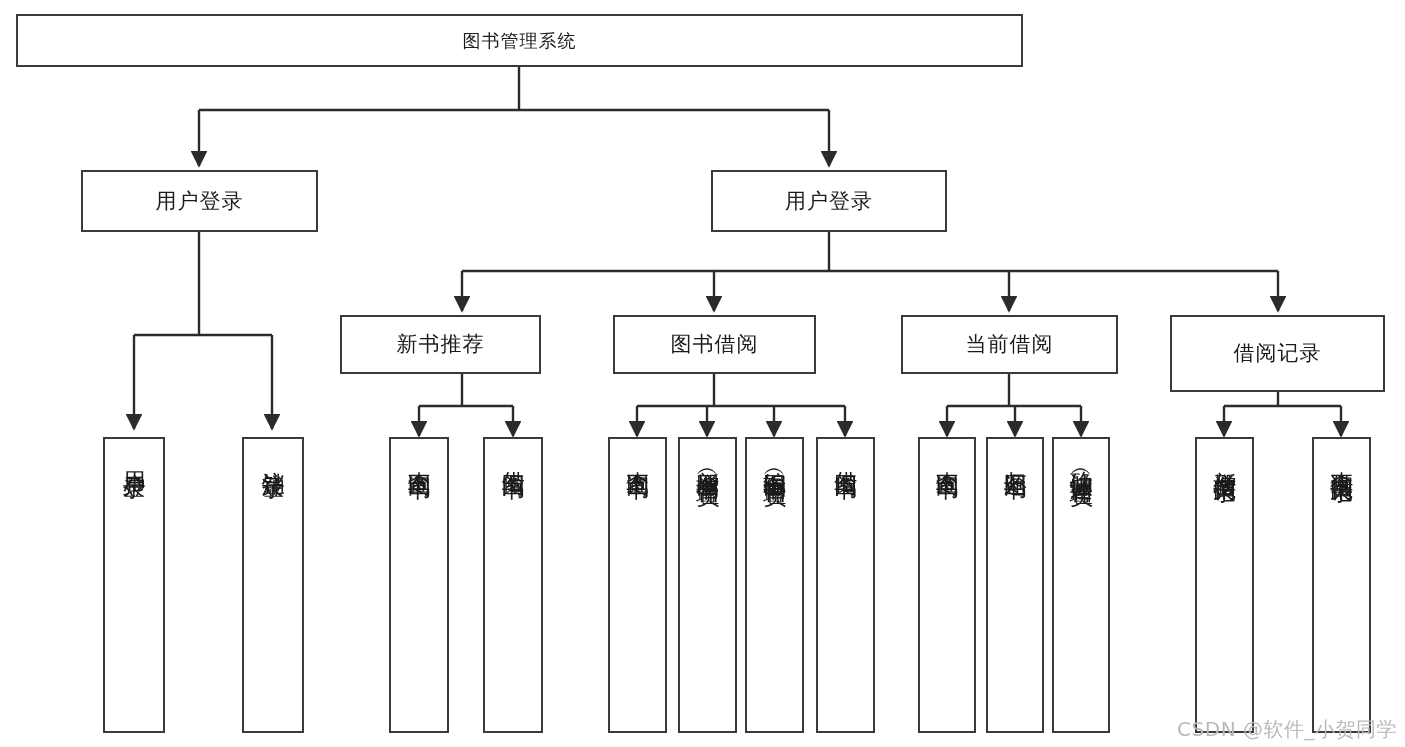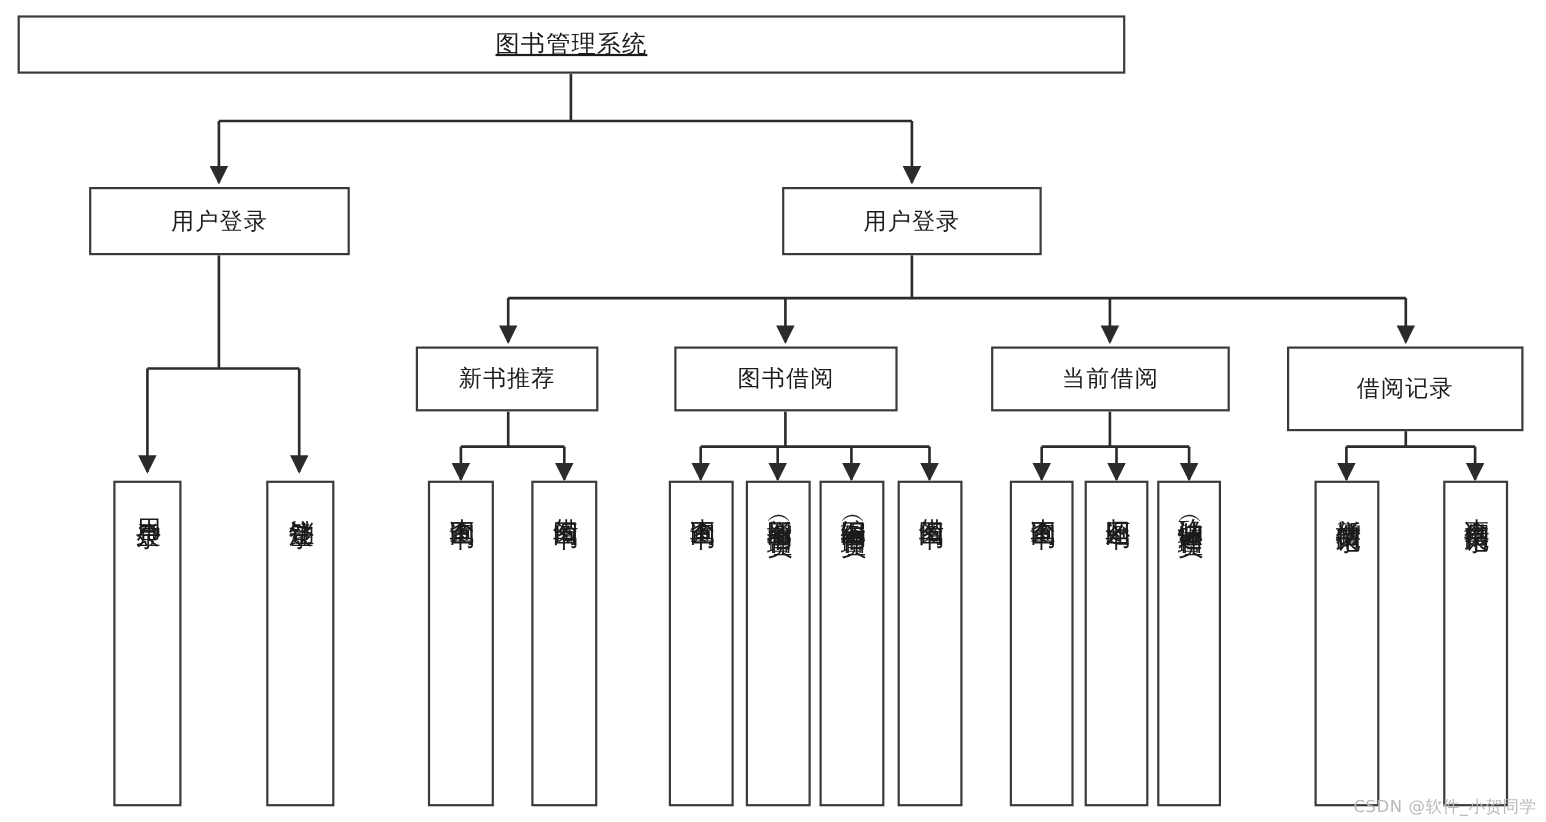--- a/index.html
+++ b/index.html
@@ -41,42 +41,41 @@
     display: block;
     line-height: 1.18;
   }
   
   .node.horiz .label {
     font-size: 21px;
     letter-spacing: 1px;
     white-space: nowrap;
   }
   .node.root .label {
-    font-size: 22px;
-    text-decoration: underline;
+    font-size: 18px;
   }
   
   .node.vert {
     align-items: flex-start;
     justify-content: center;
     padding-top: 14px;
   }
   .node.vert .label {
     writing-mode: vertical-rl;
     text-orientation: upright;
     font-size: 23px;
     line-height: 1.02;
     letter-spacing: 2px;
     white-space: nowrap;
   }
   #watermark {
     position: absolute;
     right: 8px;
     bottom: 4px;
-    font-size: 15px;
+    font-size: 20px;
     color: #b9b9b9;
     letter-spacing: 0.5px;
     white-space: nowrap;
     font-family: "DejaVu Sans", "Liberation Sans", sans-serif;
     text-align: center;
   }
 </style>
 </head>
 <body>
 
@@ -137,21 +136,21 @@
     <span class="label">图书管理系统</span>
   </div>
 
   <div class="node horiz" style="left:81px; top:170px; width:237px; height:62px;">
     <span class="label">用户登录</span>
   </div>
   <div class="node horiz" style="left:711px; top:170px; width:236px; height:62px;">
     <span class="label">用户登录</span>
   </div>
 
-  <div class="node horiz" style="left:378px; top:315px; width:166px; height:59px;text-align:right;">
+  <div class="node horiz" style="left:340px; top:315px; width:201px; height:59px;text-align:right;">
     <span class="label">新书推荐</span>
   </div>
   <div class="node horiz" style="left:613px; top:315px; width:203px; height:59px;">
     <span class="label">图书借阅</span>
   </div>
   <div class="node horiz" style="left:901px; top:315px; width:217px; height:59px;">
     <span class="label">当前借阅</span>
   </div>
   <div class="node horiz" style="left:1170px; top:315px; width:215px; height:77px;">
     <span class="label">借阅记录</span>

